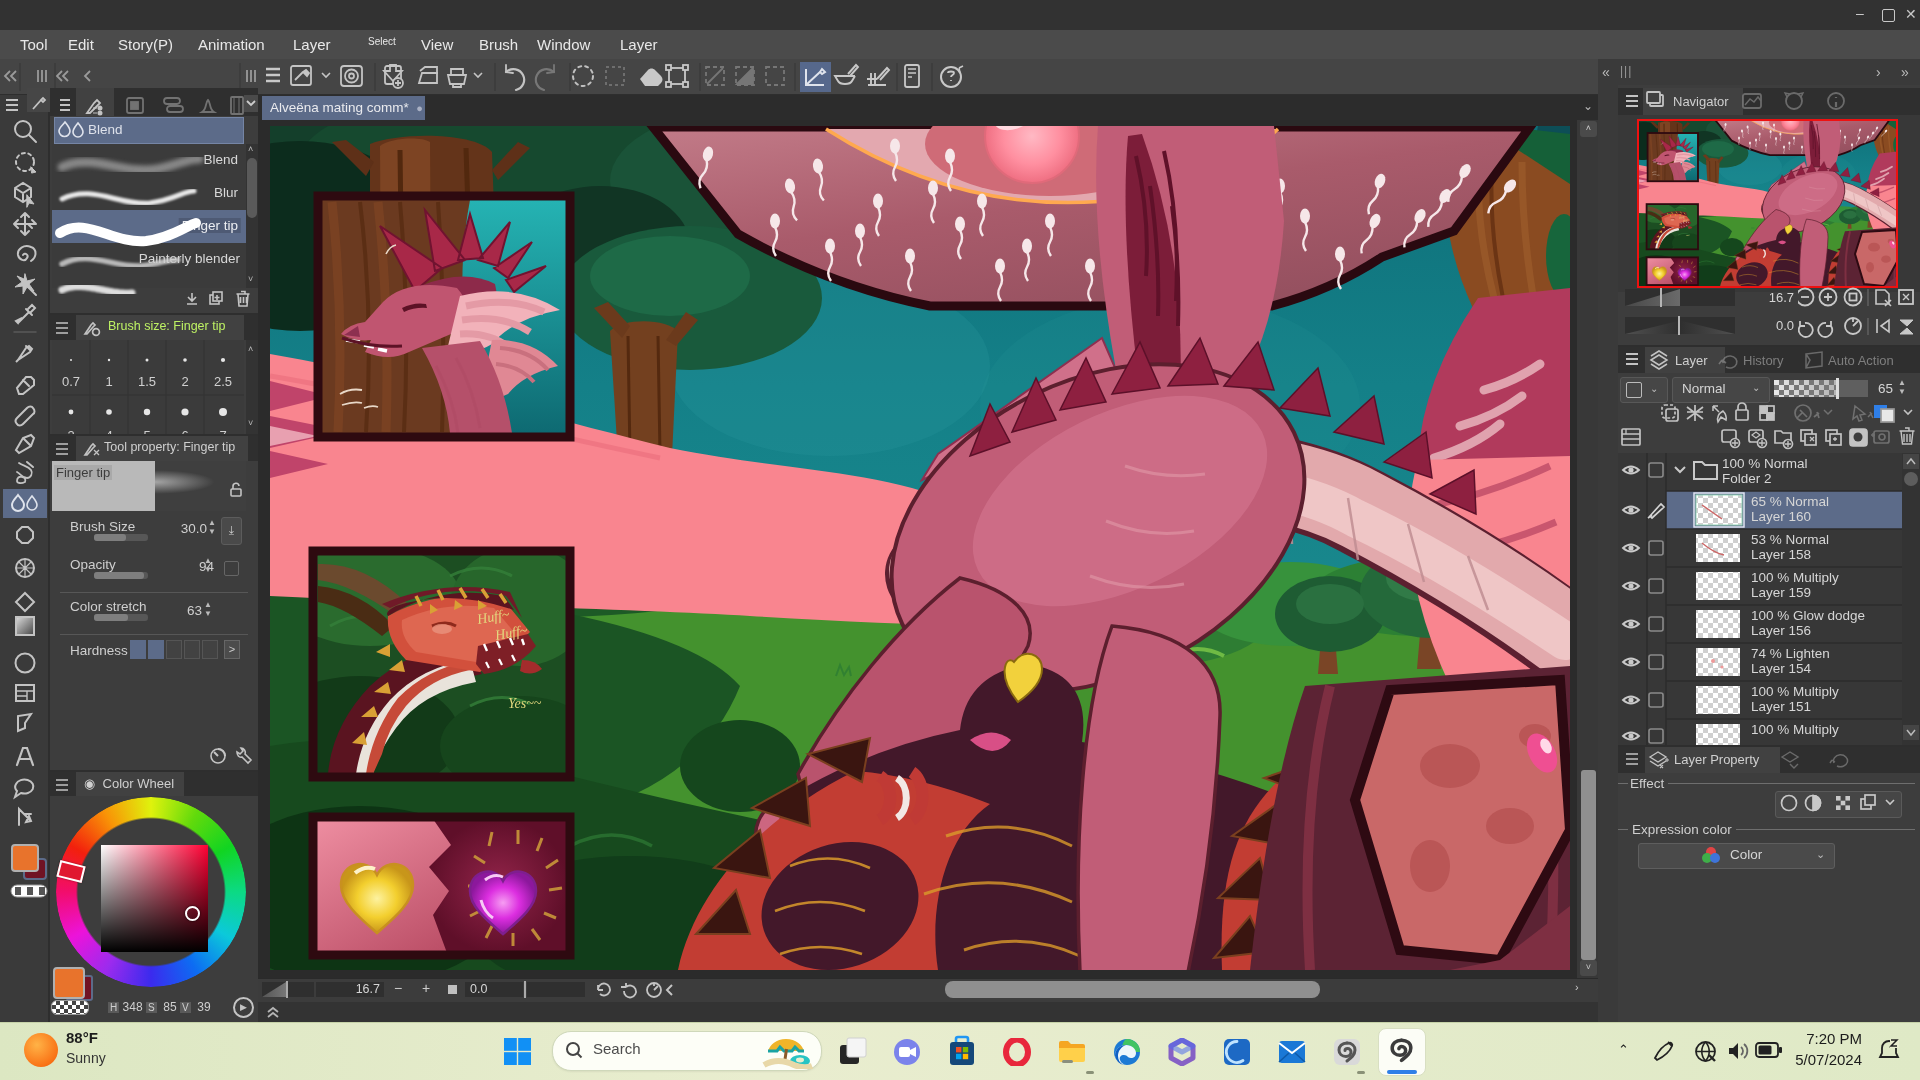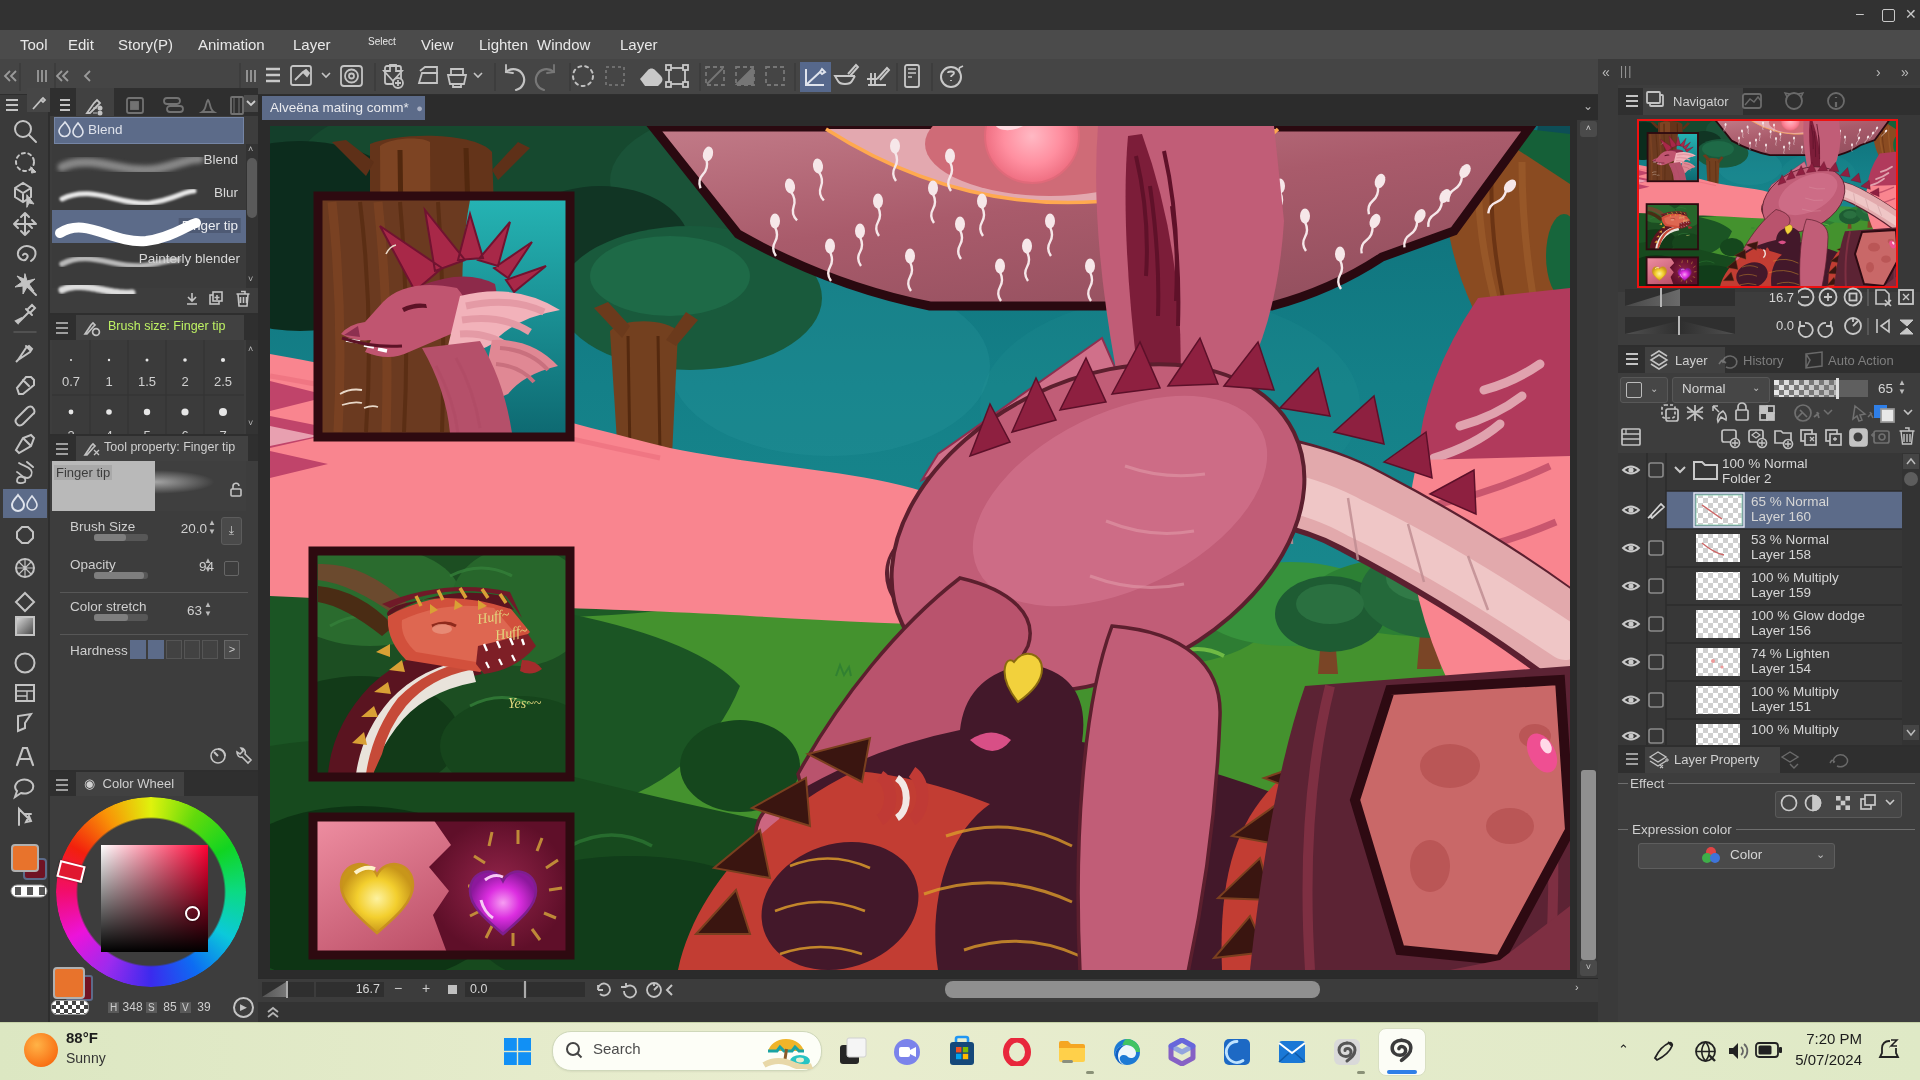--- a/index.html
+++ b/index.html
@@ -18,21 +18,21 @@
 <div class="tx" style="left:1905px;top:6px;font-size:14px;color:#c8c8c8;">✕</div>
 
 <div class="ab" style="left:0;top:30px;width:1920px;height:29px;background:#4b4b4b;"></div>
 <div class="tx" style="left:20px;top:36px;font-size:15px;color:#e8e8e8;">Tool</div>
 <div class="tx" style="left:68px;top:36px;font-size:15px;color:#e8e8e8;">Edit</div>
 <div class="tx" style="left:118px;top:36px;font-size:15px;color:#e8e8e8;">Story(P)</div>
 <div class="tx" style="left:198px;top:36px;font-size:15px;color:#e8e8e8;">Animation</div>
 <div class="tx" style="left:293px;top:36px;font-size:15px;color:#e8e8e8;">Layer</div>
 <div class="tx" style="left:355px;top:36px;font-size:10px;color:#e8e8e8;margin-left:13px;">Select</div>
 <div class="tx" style="left:421px;top:36px;font-size:15px;color:#e8e8e8;">View</div>
-<div class="tx" style="left:479px;top:36px;font-size:15px;color:#e8e8e8;">Lighten</div>
+<div class="tx" style="left:479px;top:36px;font-size:15px;color:#e8e8e8;">Brush</div>
 <div class="tx" style="left:537px;top:36px;font-size:15px;color:#e8e8e8;">Window</div>
 <div class="tx" style="left:620px;top:36px;font-size:15px;color:#e8e8e8;">Layer</div>
 
 <div class="ab" style="left:0;top:59px;width:1920px;height:36px;background:#454545;border-bottom:1px solid #2e2e2e;box-sizing:border-box;"></div>
 <svg class="ab" style="left:0;top:59px;" width="1920" height="36" viewBox="0 0 1920 36">
 <g stroke="#9a9a9a" stroke-width="1.8" fill="none">
 <path d="M10,12 l-5,5 l5,5 M16,12 l-5,5 l5,5"></path>
 <path d="M38,11 v12 M42,11 v12 M46,11 v12"></path>
 <path d="M62,12 l-5,5 l5,5 M68,12 l-5,5 l5,5"></path>
 <path d="M90,12 l-5,5 l5,5"></path>
@@ -164,21 +164,21 @@
 <div class="tx" style="left:54px;top:465px;font-size:13px;color:#3c3c3c;background:#a9a9a9;padding:0 2px;">Finger tip</div>
 <svg class="ab" style="left:228px;top:482px;" width="16" height="16" viewBox="0 0 16 16">
 <g stroke="#c4c4c4" stroke-width="1.6" fill="none">
         <rect x="3" y="7" width="10" height="7" rx="1"></rect>
         <path d="M5,7 v-2.5 a3,3 0 0,1 6,-.5"></path>
       </g>
 </svg>
 <div class="tx" style="left:70px;top:519px;font-size:13.5px;color:#cfcfcf;">Brush Size</div>
 <div class="ab" style="left:94px;top:534px;width:54px;height:7px;background:#575757;border-radius:3px;"></div>
 <div class="ab" style="left:94px;top:534px;width:32px;height:7px;background:#7e7e7e;border-radius:3px;"></div>
-<div class="tx" style="left:207px;top:521px;font-size:13.5px;color:#cfcfcf;transform:translateX(-100%);">20.0</div>
+<div class="tx" style="left:207px;top:521px;font-size:13.5px;color:#cfcfcf;transform:translateX(-100%);">30.0</div>
 <div class="tx" style="left:208px;top:518px;font-size:8px;color:#bbb;">▲<br>▼</div>
 <div class="ab" style="left:221px;top:517px;width:19px;height:26px;background:#4a4a4a;border:1px solid #5c5c5c;border-radius:3px;color:#ccc;font-size:12px;text-align:center;line-height:24px;">⤓</div>
 <div class="tx" style="left:70px;top:557px;font-size:13.5px;color:#cfcfcf;">Opacity</div>
 <div class="ab" style="left:94px;top:572px;width:54px;height:7px;background:#575757;border-radius:3px;"></div>
 <div class="ab" style="left:94px;top:572px;width:50px;height:7px;background:#7e7e7e;border-radius:3px;"></div>
 <div class="tx" style="left:214px;top:559px;font-size:13.5px;color:#cfcfcf;transform:translateX(-100%);">94</div>
 <div class="tx" style="left:204px;top:556px;font-size:8px;color:#bbb;">▲<br>▼</div>
 <div class="ab" style="left:224px;top:561px;width:13px;height:13px;border:1px solid #666;border-radius:2px;"></div>
 <div class="ab" style="left:60px;top:592px;width:188px;height:1px;background:#575757;"></div>
 <div class="tx" style="left:70px;top:599px;font-size:13.5px;color:#cfcfcf;">Color stretch</div>

